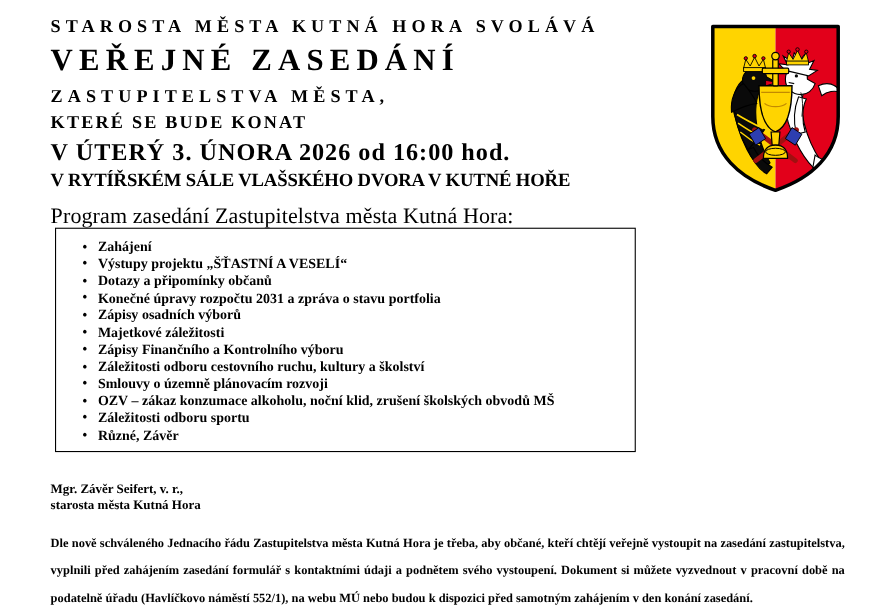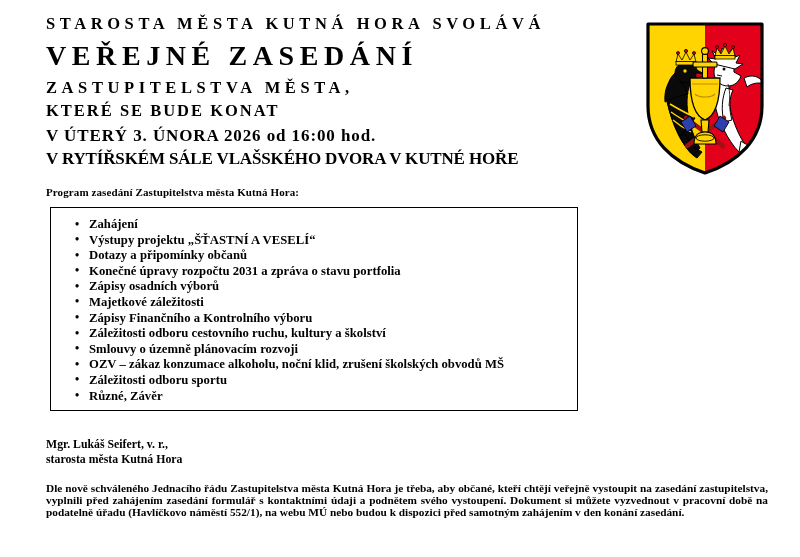--- a/index.html
+++ b/index.html
@@ -50,36 +50,36 @@
     font-size: 16.5px;
     letter-spacing: 4.6px;
     margin-bottom: 7px;
   }
   .hline-4 {
     font-size: 16.5px;
     letter-spacing: 2.0px;
     margin-bottom: 7px;
   }
   .hline-5 {
-    font-size: 17px;
+    font-size: 22px;
     letter-spacing: 0.9px;
     margin-bottom: 6px;
   }
   .hline-6 {
     font-size: 17px;
     letter-spacing: -0.15px;
     margin-bottom: 10px;
   }
 
   .program-label {
     position: absolute;
     left: 46px;
     top: 186px;
-    font-size: 11px;
-    font-weight: bold;
+    font-size: 20px;
+    font-weight: normal;
     letter-spacing: 0.1px;
     white-space: nowrap;
   }
 
   
   .program-box {
     position: absolute;
     left: 50px;
     top: 207px;
     width: 528px;
@@ -123,21 +123,21 @@
   .signature div { white-space: nowrap; }
 
   
   .footnote {
     position: absolute;
     left: 46px;
     top: 482px;
     width: 722px;
     font-size: 11.3px;
     font-weight: bold;
-    line-height: 12px;
+    line-height: 25px;
     text-align: justify;
     text-justify: inter-word;
   }
 
   
   .coat-of-arms {
     position: absolute;
     left: 640px;
     top: 18px;
     width: 130px;
@@ -172,21 +172,21 @@
       <li class="program-item">Zápisy Finančního a Kontrolního výboru</li>
       <li class="program-item">Záležitosti odboru cestovního ruchu, kultury a školství</li>
       <li class="program-item">Smlouvy o územně plánovacím rozvoji</li>
       <li class="program-item">OZV – zákaz konzumace alkoholu, noční klid, zrušení školských obvodů MŠ</li>
       <li class="program-item">Záležitosti odboru sportu</li>
       <li class="program-item">Různé, Závěr</li>
     </ul>
   </div>
 
   <div class="signature">
-    <div>Mgr. Lukáš Seifert, v. r.,</div>
+    <div>Mgr. Závěr Seifert, v. r.,</div>
     <div>starosta města Kutná Hora</div>
   </div>
 
   <div class="footnote">Dle nově schváleného Jednacího řádu Zastupitelstva města Kutná Hora je třeba, aby občané, kteří chtějí veřejně vystoupit na zasedání zastupitelstva, vyplnili před zahájením zasedání formulář s kontaktními údaji a podnětem svého vystoupení. Dokument si můžete vyzvednout v pracovní době na podatelně úřadu (Havlíčkovo náměstí 552/1), na webu MÚ nebo budou k dispozici před samotným zahájením v den konání zasedání.</div>
 
   <div class="coat-of-arms">
     <svg viewBox="0 0 130 160" xmlns="http://www.w3.org/2000/svg">
       <defs>
         <clipPath id="shieldClip">
           <path d="M8 6 H122 V88 C122 122 98 144 65 155 C32 144 8 122 8 88 Z"></path>

